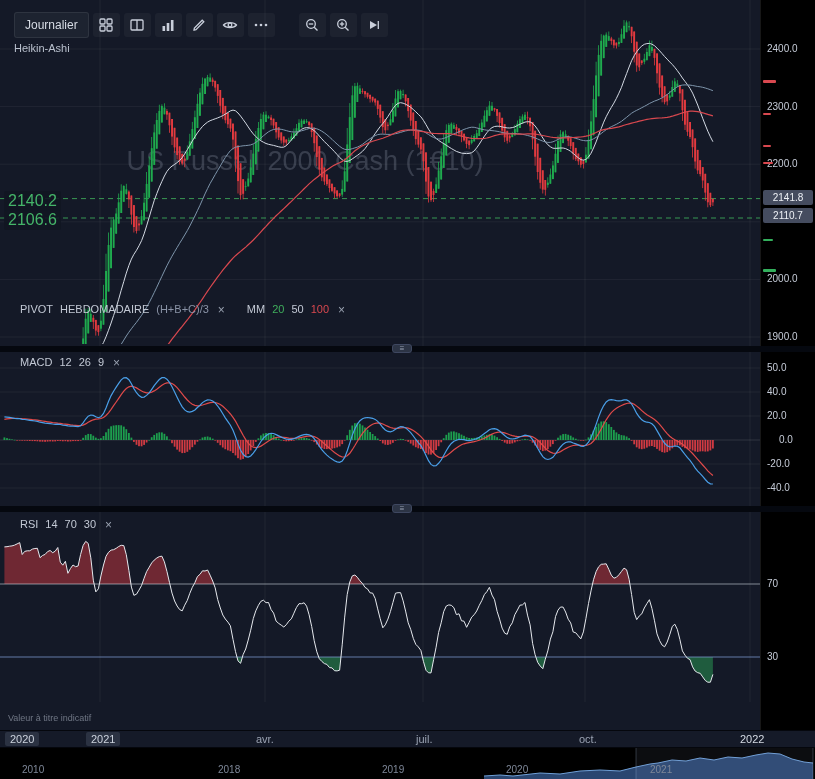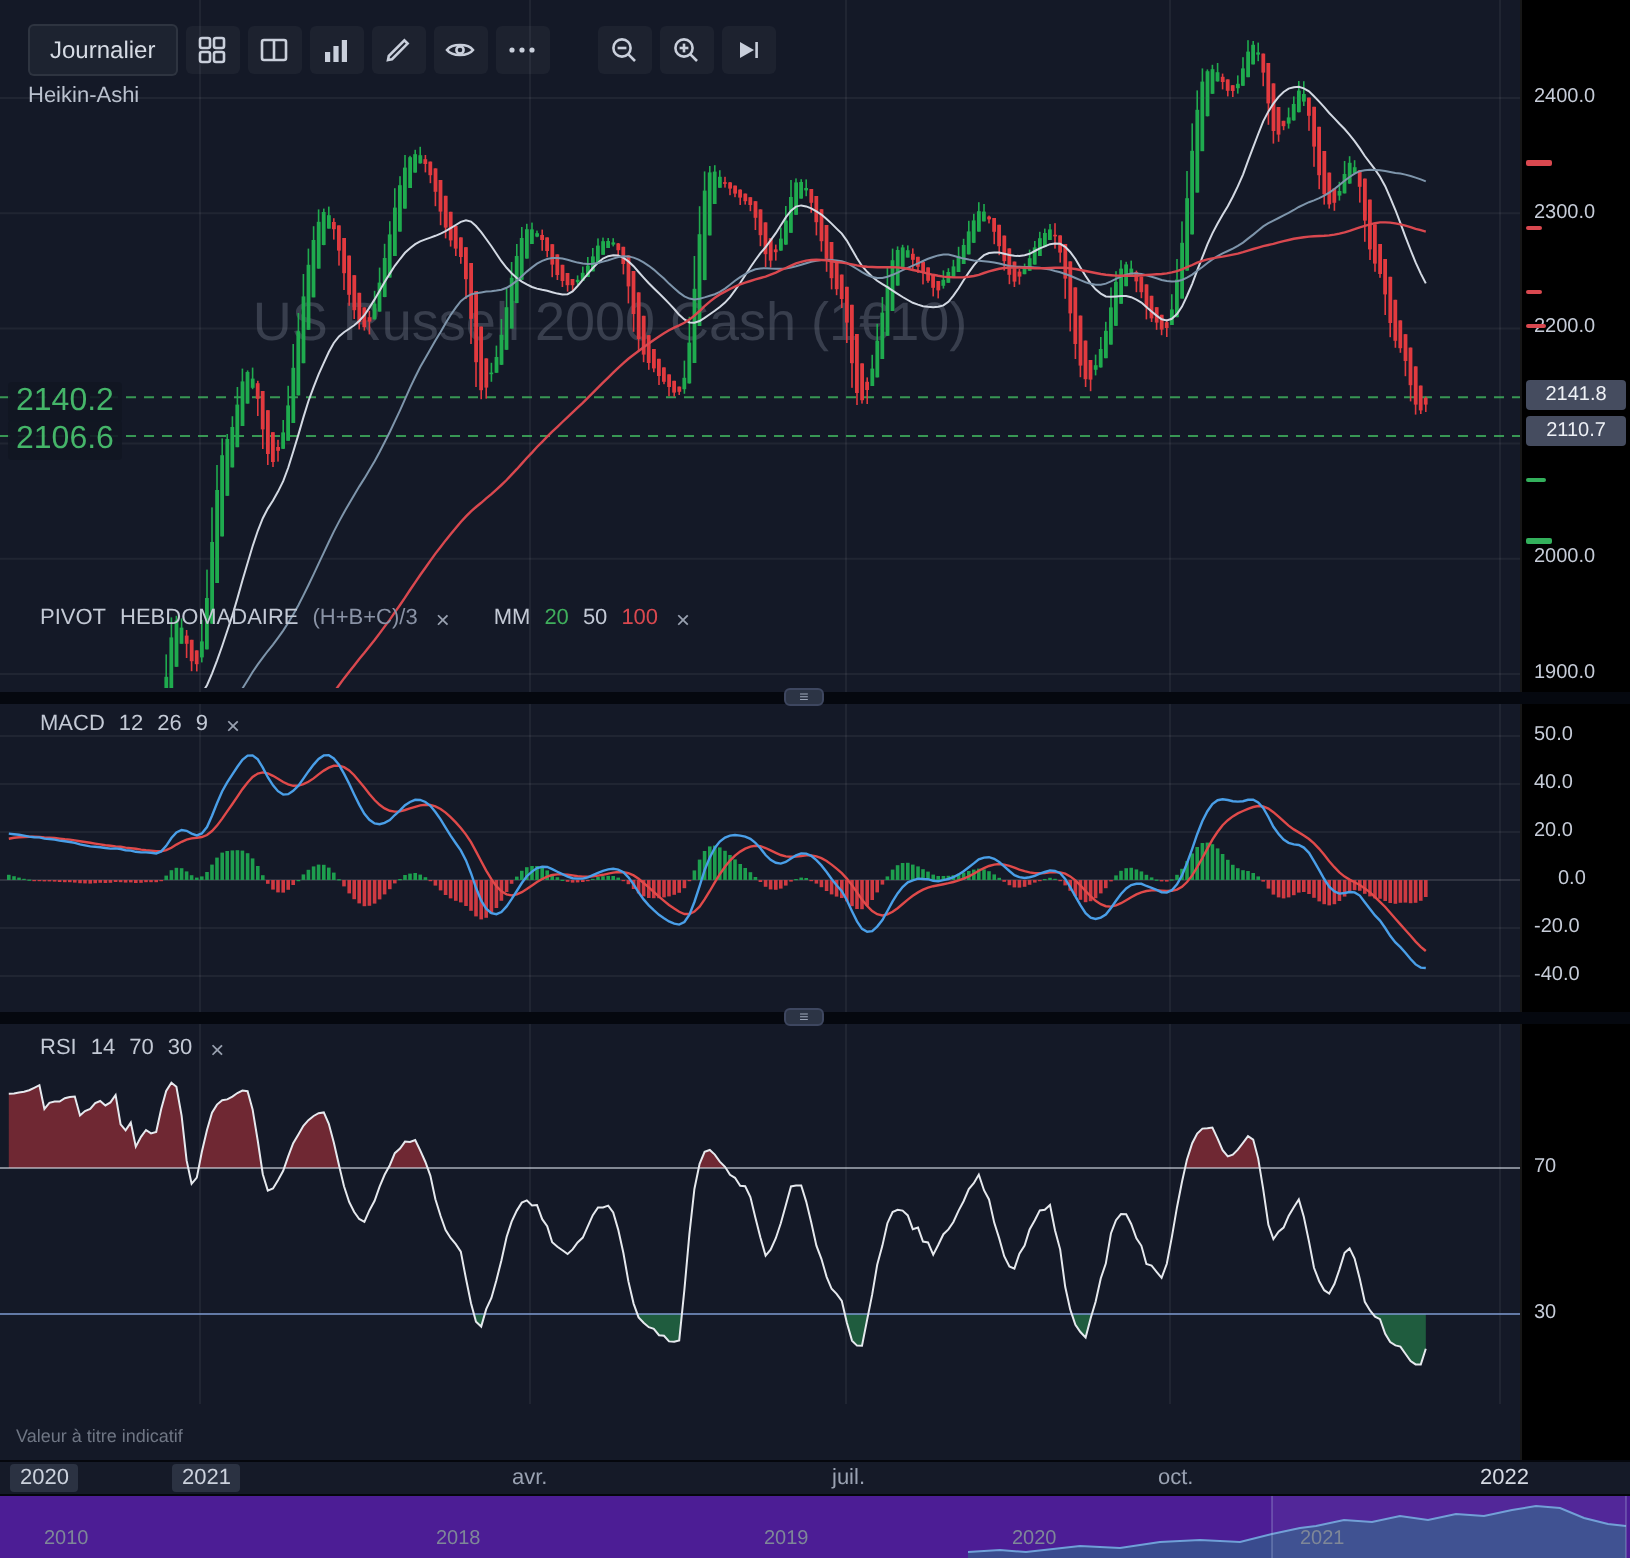--- a/index.html
+++ b/index.html
@@ -23,21 +23,21 @@
   .pct{border-bottom:1px dotted #4a9fe8}
   .range-text{font-size:10px;color:#7e8696;margin-left:10px}
   .sep{position:absolute;left:0;width:815px;height:6px;background:#05080f;z-index:5}
   .handle{position:absolute;left:392px;width:20px;height:9px;background:#2c3445;border:1px solid #3e4760;border-radius:3px;z-index:6;color:#9aa3b5;font-size:8px;line-height:7px;text-align:center}
   .pivot-label{position:absolute;left:4px;font-size:16px;color:#45b569;background:rgba(17,22,34,0.9);padding:1px 4px;border-radius:2px;z-index:3}
   .disclaimer{position:absolute;left:8px;top:713px;font-size:9px;color:#6f7684;z-index:2}
   .time-axis{position:absolute;left:0;top:730px;width:815px;height:18px;background:#151a28;border-top:1px solid #05070d;border-bottom:1px solid #05070d;z-index:6}
   .ta-label{position:absolute;top:1px;font-size:11px;color:#9aa2b2;padding:1px 5px;border-radius:2px}
   .ta-label.boxed{background:#2b3242;color:#ccd2dd}
   .ta-label.em{color:#d5dae3}
-  .navigator{position:absolute;left:0;top:748px;width:815px;height:31px;background:#4c1d95;z-index:6}
+  .navigator{position:absolute;left:0;top:748px;width:815px;height:31px;background:#000000;z-index:6}
   .navigator svg{position:absolute;left:0;top:0}
   .nav-label{position:absolute;top:16px;font-size:10px;color:#7e8798;z-index:7}
 </style>
 </head>
 <body>
 
 <div class="app">
 
   <svg id="price-svg" class="pane" style="top:0" width="760" height="346">
       <defs>

